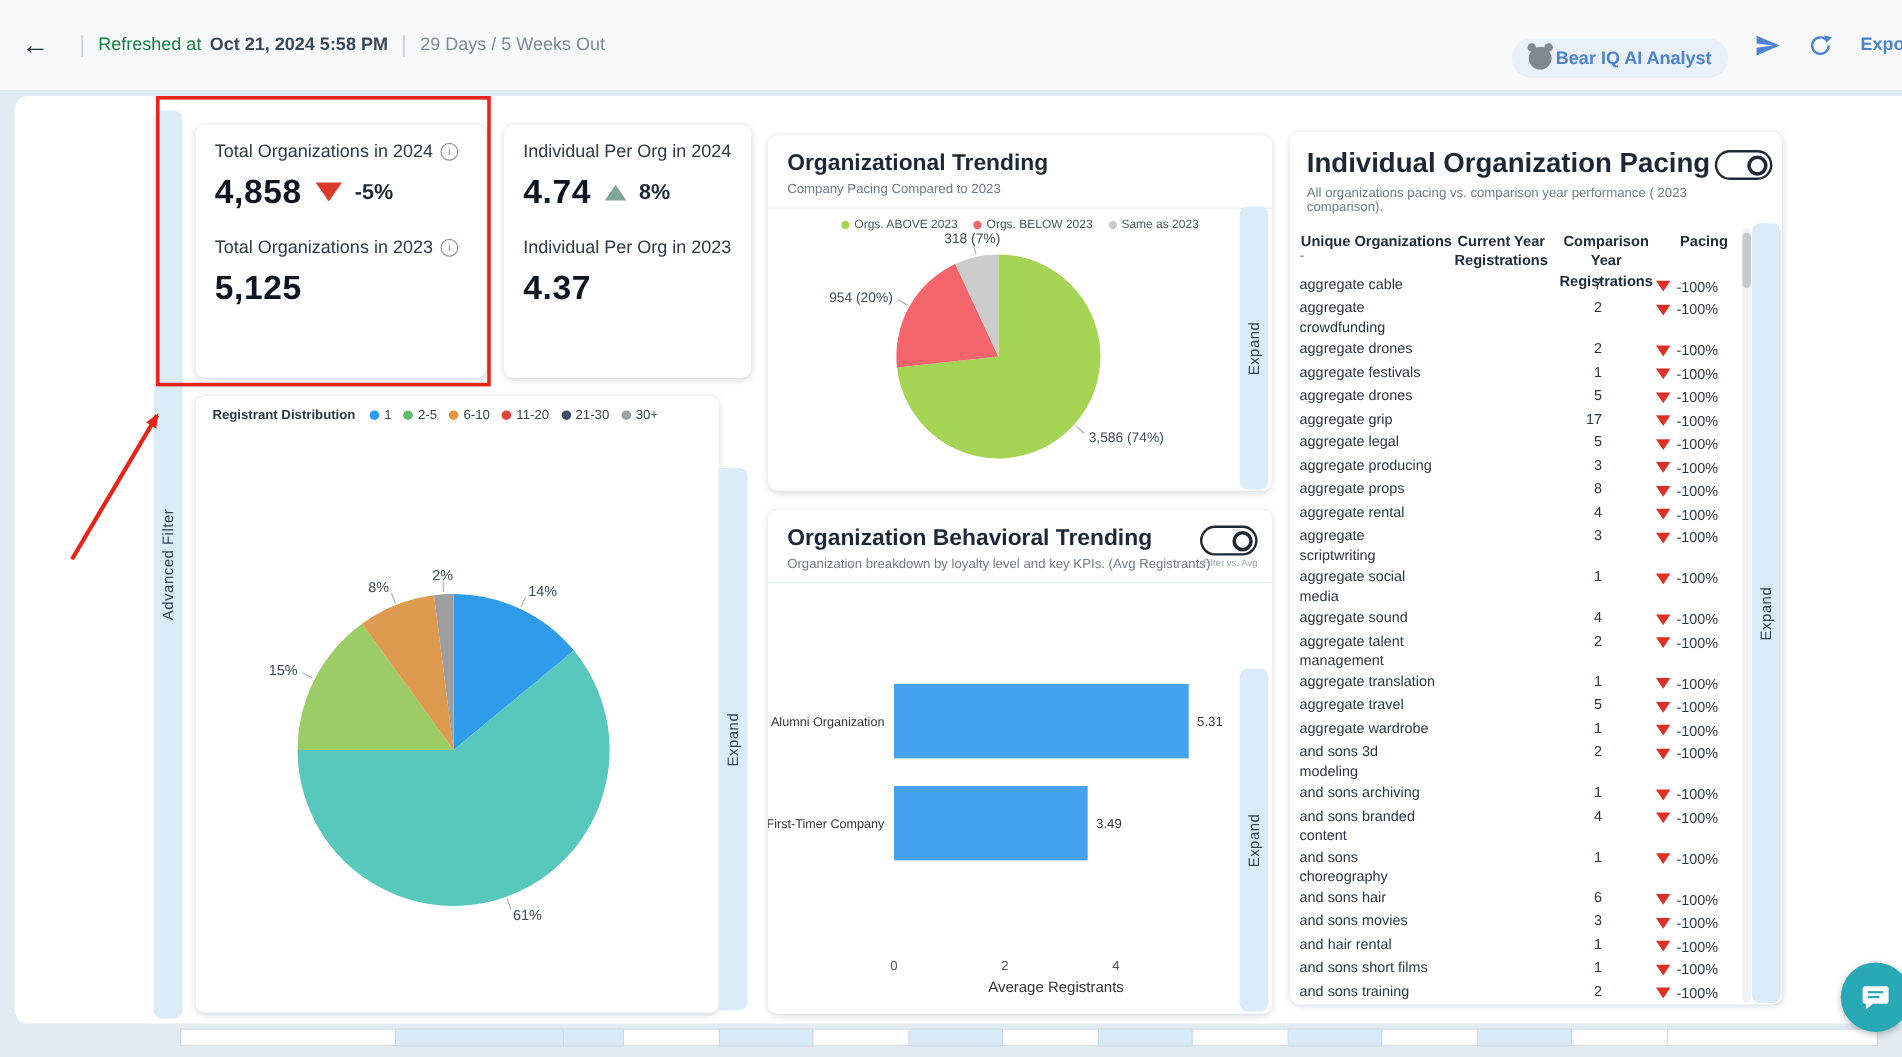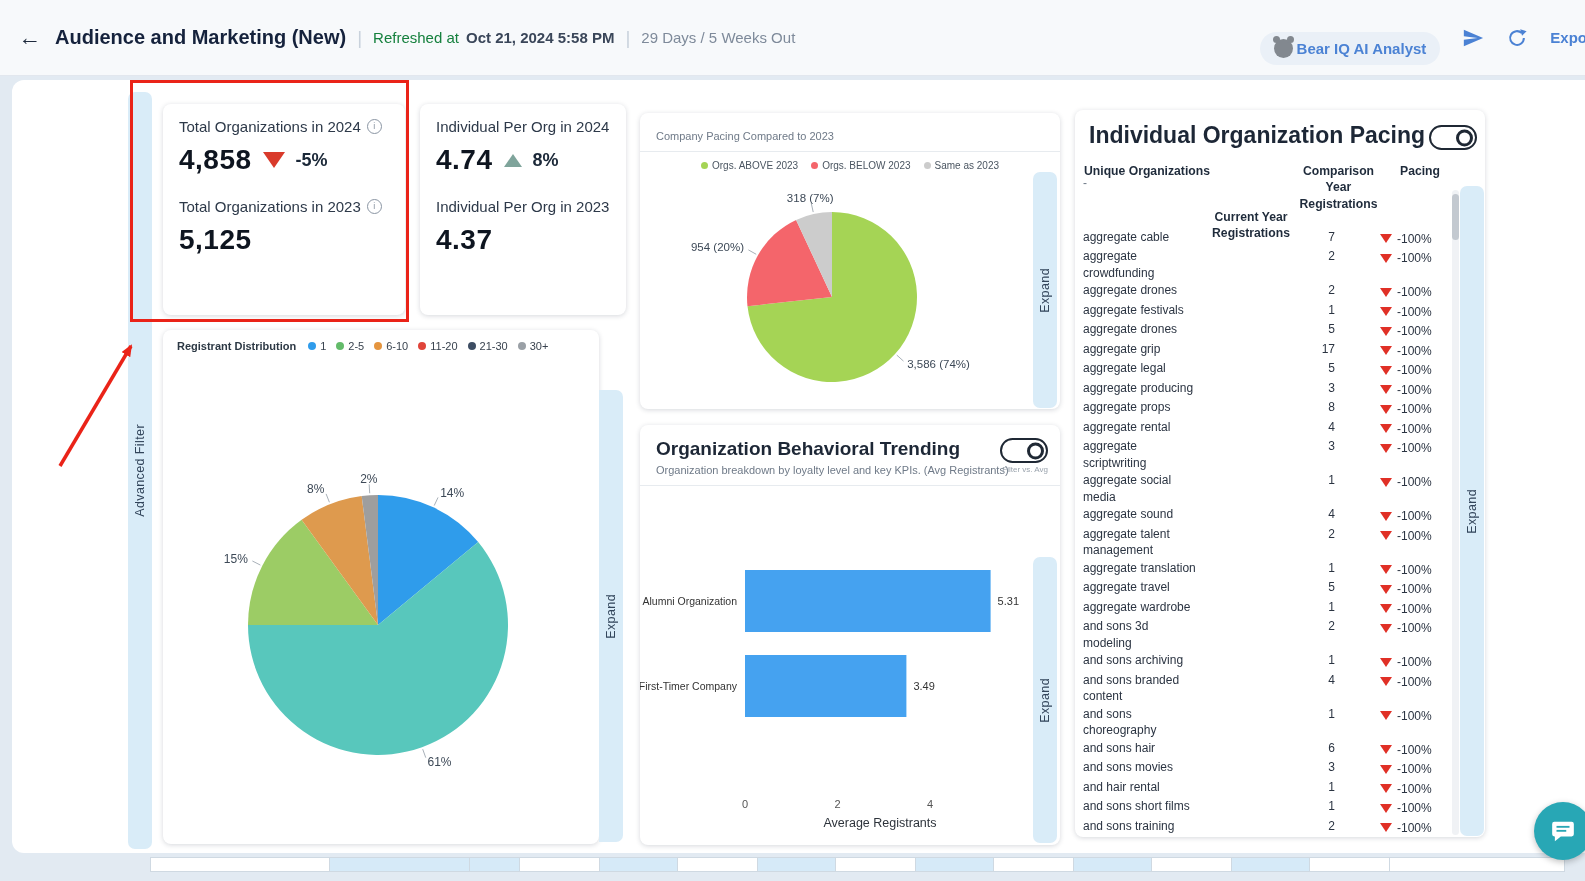--- a/index.html
+++ b/index.html
@@ -72,21 +72,21 @@
   .toggle-cap{position:absolute;right:12px;top:40px;font-size:8px;color:#9aa3ad;}
 
   
   .pace-card{left:1075px;top:110px;width:410px;height:727px;padding:12px 0 0 0;}
   .pace-head{padding:0 14px;}
   .pace-title{font-size:23px;font-weight:bold;color:#1d2736;}
   .pace-toggle{right:8px;top:15px;}
   .pace-sub{font-size:11px;color:#6f7a88;margin-top:6px;padding-right:60px;}
   .thead{display:flex;margin-top:14px;padding-left:8px;font-size:12.2px;font-weight:bold;color:#1f2b3b;line-height:1.35;text-align:center;}
   .hc-name{width:128px;}
-  .hc-cur{width:80px;margin-top:46px;}
+  .hc-cur{width:80px;}
   .hc-comp{width:95px;}
   .hc-pace{width:68px;}
   .sortdash{font-size:12px;color:#6f7a88;text-align:left;font-weight:normal;line-height:8px;}
   .tbody{position:absolute;left:8px;right:34px;top:118px;bottom:2px;overflow:hidden;}
   .prow{display:flex;align-items:flex-start;font-size:12px;color:#2b3442;line-height:16.5px;padding:0.5px 0;cursor:default;}
   .c-name{width:122px;padding-right:6px;box-sizing:border-box;}
   .c-cur{width:80px;}
   .c-comp{width:95px;text-align:right;box-sizing:border-box;padding-right:45px;}
   .c-pace{display:flex;align-items:center;gap:5px;padding-top:2px;}
   .tri-down-sm{width:0;height:0;border-left:6px solid transparent;border-right:6px solid transparent;border-top:9px solid #e03026;flex:none;}
@@ -107,21 +107,20 @@
   .annot-rect{position:absolute;left:130px;top:80px;width:273px;height:236px;border:3px solid #ea2318;z-index:50;pointer-events:none;}
   .annot-arrow{position:absolute;left:0;top:0;z-index:50;pointer-events:none;}
 </style>
 </head>
 <body>
 
 <div class="page">
 
   <header class="topbar">
     <span class="back">←</span>
-    <span class="title">Audience and Marketing (New)</span>
     <span class="hsep">|</span>
     <span class="refresh-label">Refreshed at</span>
     <span class="refresh-value">Oct 21, 2024 5:58 PM</span>
     <span class="hsep">|</span>
     <span class="days-out">29 Days / 5 Weeks Out</span>
     <div class="top-right">
       <div class="ai-pill">
         <span class="bear"></span>
         <span class="ai-label">Bear IQ AI Analyst</span>
       </div>
@@ -236,20 +235,21 @@
         <line x1="166.40755904562252" y1="172.2695038627508" x2="163.09443807146042" y2="163.90151548975655" stroke="#a9b1b9" stroke-width="1"></line>
         <text x="161.3" y="163.3" text-anchor="end" font-size="12" fill="#3d4957">8%</text>
         <path d="M215 295 L198.7 166.0 A130 130 0 0 1 215.0 165.0 Z" fill="#9e9e9e"></path>
         <line x1="206.71165142213064" y1="163.26047184746815" x2="206.14653674636682" y2="154.2782312916137" stroke="#a9b1b9" stroke-width="1"></line>
         <text x="205.8" y="153.3" text-anchor="middle" font-size="12" fill="#3d4957">2%</text>
       </svg>
   </div>
 
   <div class="card trend-card">
     <div class="card-head">
+      <div class="card-title">Organizational Trending</div>
       <div class="card-sub">Company Pacing Compared to 2023</div>
     </div>
     <div class="t-legend">
         <span class="legend-item">
           <span class="dot" style="background: rgb(165, 212, 85); width: 7px; height: 7px;"></span>
           <span>Orgs. ABOVE 2023</span>
         </span>
         <span class="legend-item">
           <span class="dot" style="background: rgb(244, 101, 107); width: 7px; height: 7px;"></span>
           <span>Orgs. BELOW 2023</span>
@@ -291,20 +291,21 @@
         <text x="105" y="383" text-anchor="middle" font-size="11" fill="#555">0</text>
         <text x="197.5" y="383" text-anchor="middle" font-size="11" fill="#555">2</text>
         <text x="290" y="383" text-anchor="middle" font-size="11" fill="#555">4</text>
         <text x="240" y="402" text-anchor="middle" font-size="12.5" fill="#2d333b">Average Registrants</text>
       </svg>
   </div>
 
   <div class="card pace-card">
     <div class="pace-head">
       <div class="pace-title">Individual Organization Pacing</div>
+      <div class="pace-sub">All organizations pacing vs. comparison year performance ( 2023 comparison).</div>
     </div>
     <div class="toggle pace-toggle">
         <span class="knob"></span>
       </div>
     <div class="thead">
       <div class="hc-name">
         <span>Unique Organizations</span>
         <div class="sortdash">-</div>
       </div>
       <div class="hc-cur">Current Year Registrations</div>

